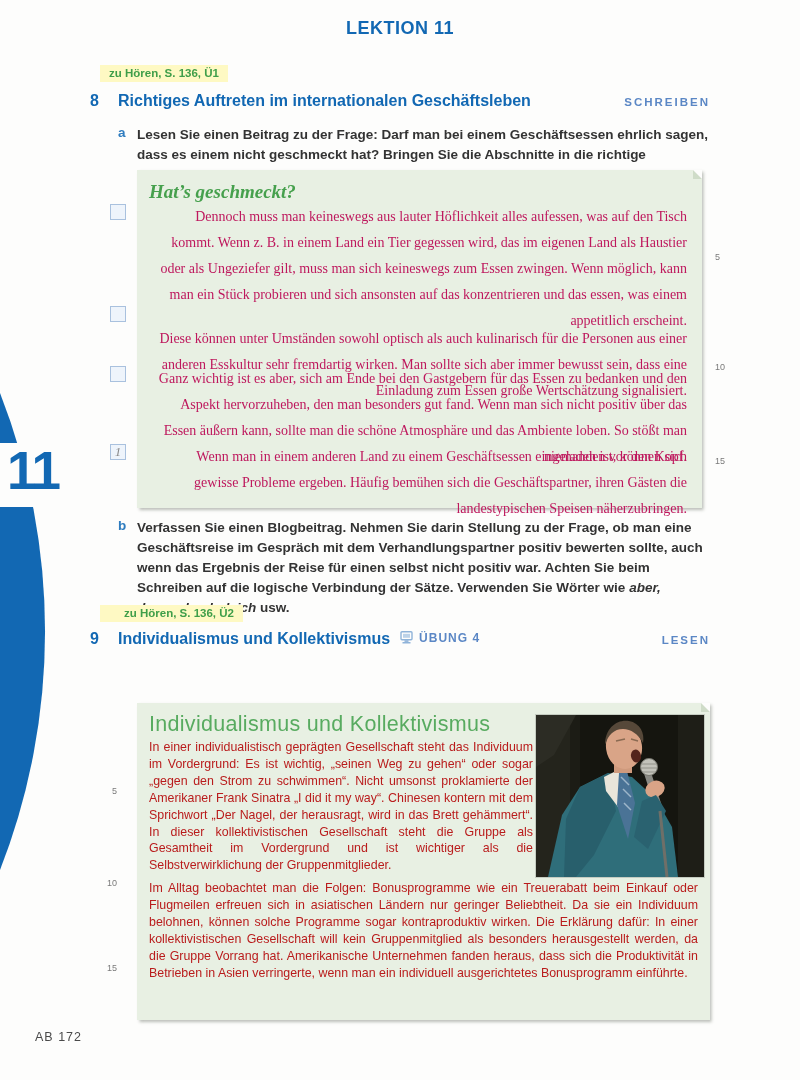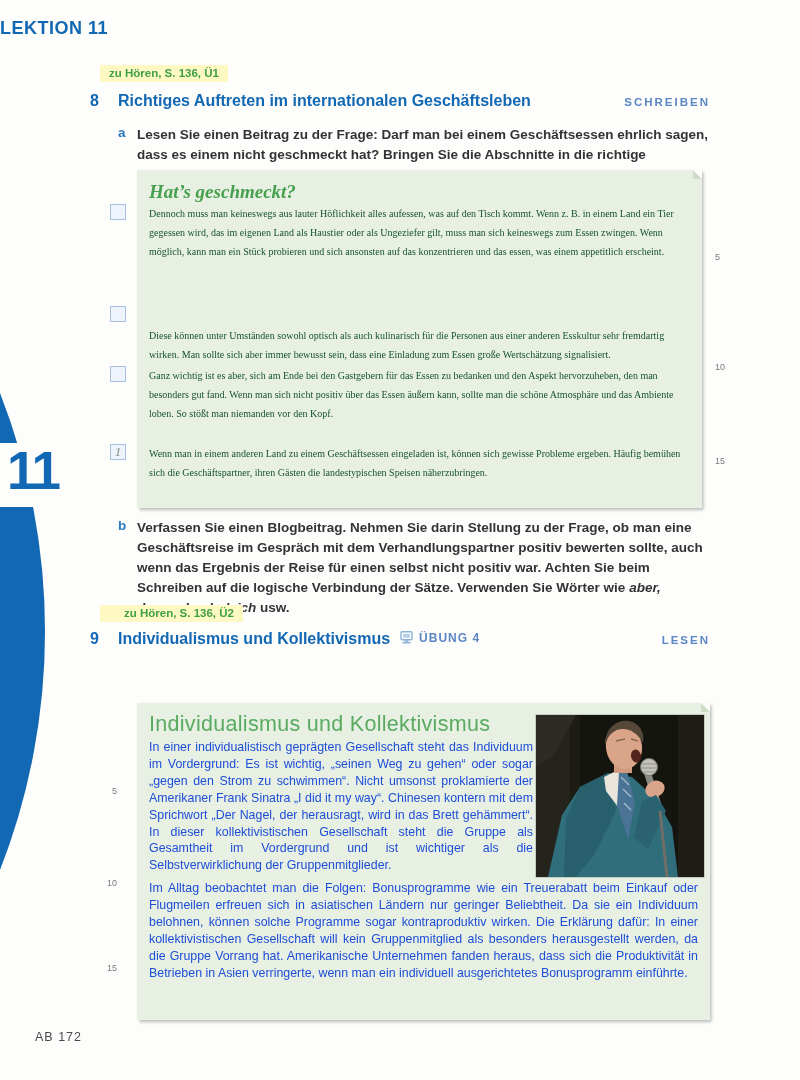--- a/index.html
+++ b/index.html
@@ -12,21 +12,21 @@
   
   .chapter-arc { position:absolute; left:0; top:393px; width:48px; height:477px; }
   .chapter-band { position:absolute; left:0; top:443px; width:62px; height:64px; background:#fdfdfc; }
   .chapter-number {
     position:absolute; left:7px; top:440px; font-size:53px; font-weight:bold;
     color:#1268b3; letter-spacing:-2px; font-family:"Liberation Sans", sans-serif;
   }
 
   
   .lektion-header {
-    position:absolute; top:18px; left:0; width:100%; text-align:left;
+    position:absolute; top:18px; left:0; width:100%; text-align:center;
     font-size:18px; font-weight:bold; color:#1268b3; letter-spacing:0.5px;
   }
 
   
   .ref-tag {
     position:absolute; left:100px; display:inline-block;
     background:#fef9c3; color:#3f9e49; font-size:11.5px; font-weight:bold;
     padding:2px 9px 3px 9px;
   }
   #tag1 { top:65px; }
@@ -55,35 +55,35 @@
   #sec9-instr {
     position:absolute; left:137px; top:657px; width:570px;
     font-size:13.5px; font-weight:600; color:#333; line-height:20px;
   }
 
   
   .green-box {
     position:absolute; background:#e8f0e3;
     box-shadow:1.5px 2px 3px rgba(60,70,55,0.35);
   }
-  #box1 { left:137px; top:170px; width:565px; height:338px; }
+  #box1 { left:137px; top:170px; width:565px; height:338px;text-align:right; }
   #box2 { left:137px; top:703px; width:573px; height:317px; }
   .fold {
     position:absolute; top:0; right:0; width:0; height:0;
     border-top:9px solid #fdfdfc; border-left:9px solid #cfdcc8;
   }
 
   #box1-title {
     position:absolute; left:12px; top:11px;
     font-family:"Liberation Serif", serif; font-style:italic; font-weight:bold;
     font-size:19px; color:#46a04d;
   }
   .box1-para {
     position:absolute; left:12px; width:538px;
-    font-family:"Liberation Serif", serif; font-size:10px; color:#14532d; line-height:19px;
+    font-family:"Liberation Serif", serif; font-size:14px; color:#be185d; line-height:26px;
   }
   #b1p1 { top:34px; } #b1p2 { top:128px;margin-top:28px; } #b1p3 { top:196px; } #b1p4 { top:274px; }
 
   
   .checkbox {
     position:absolute; left:110px; width:16px; height:16px;
     border:1.5px solid #a9c1de; background:#eef4fb;
     font-family:"Liberation Serif", serif; font-style:italic;
     font-size:13px; color:#8a8a8a; text-align:center; line-height:14px;
   }
@@ -97,21 +97,21 @@
   #ln2-5  { left:103px; top:786px; width:14px; text-align:right; }
   #ln2-10 { left:103px; top:878px; width:14px; text-align:right; }
   #ln2-15 { left:103px; top:963px; width:14px; text-align:right; }
 
   
   #article-title {
     position:absolute; left:12px; top:9px;
     font-size:21.5px; font-weight:400; color:#58ab60; letter-spacing:0.3px;
   }
   .article-para {
-    position:absolute; left:12px; font-size:12.4px; color:#1d4ed8;
+    position:absolute; left:12px; font-size:12.4px; color:#b91c1c;
     line-height:16.9px; text-align:justify;
   }
   #a-p1 { top:36px; width:384px; }
   #a-p2 { top:177px; width:549px; }
   #photo {
     position:absolute; left:399px; top:12px; width:168px; height:162px;
     box-shadow:0 0 0 1px rgba(0,0,0,0.15);
   }
 
   

